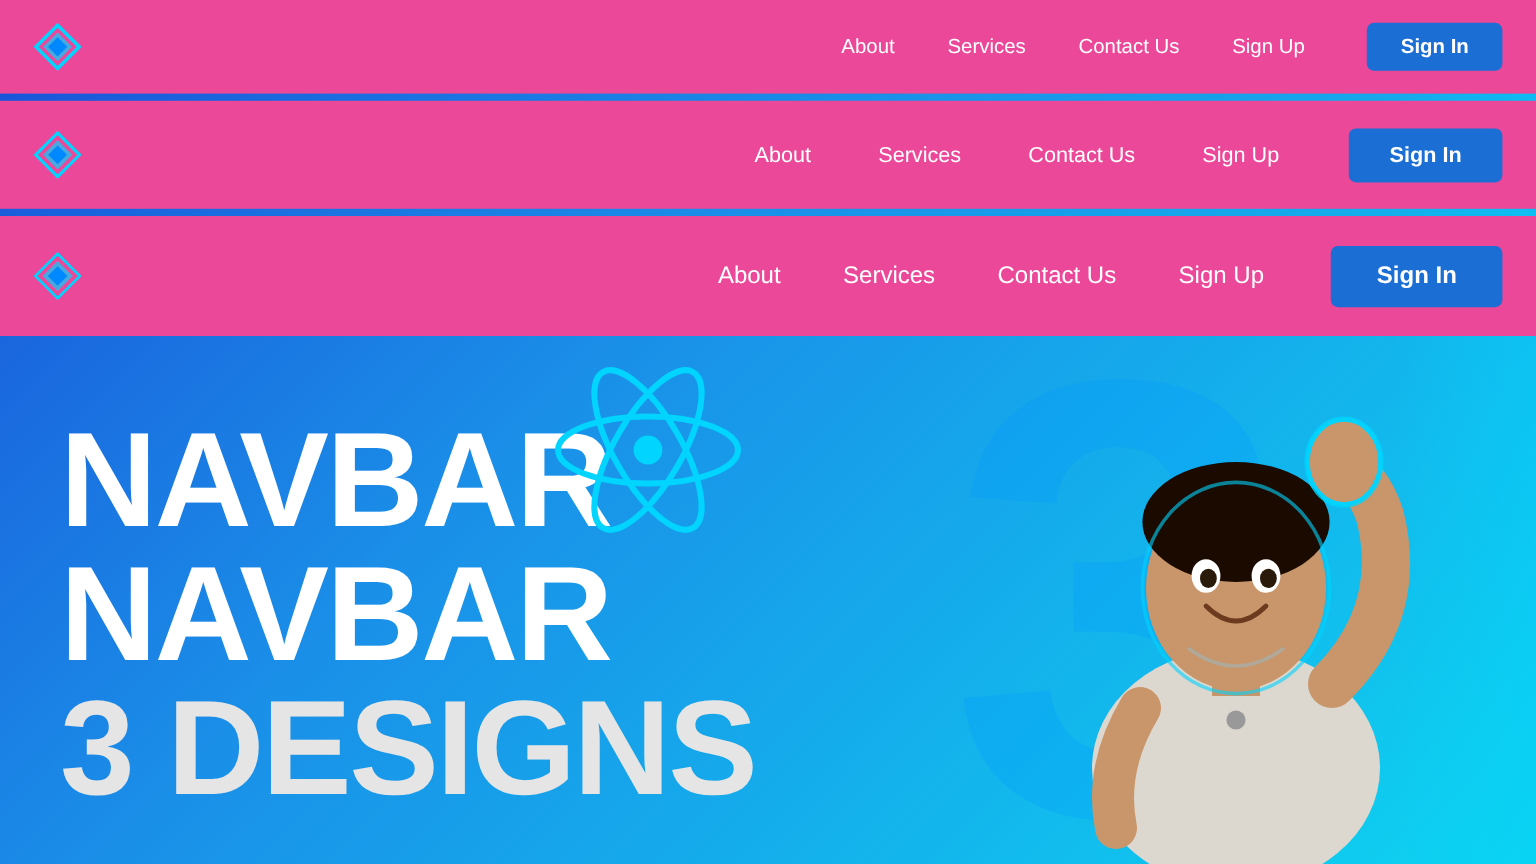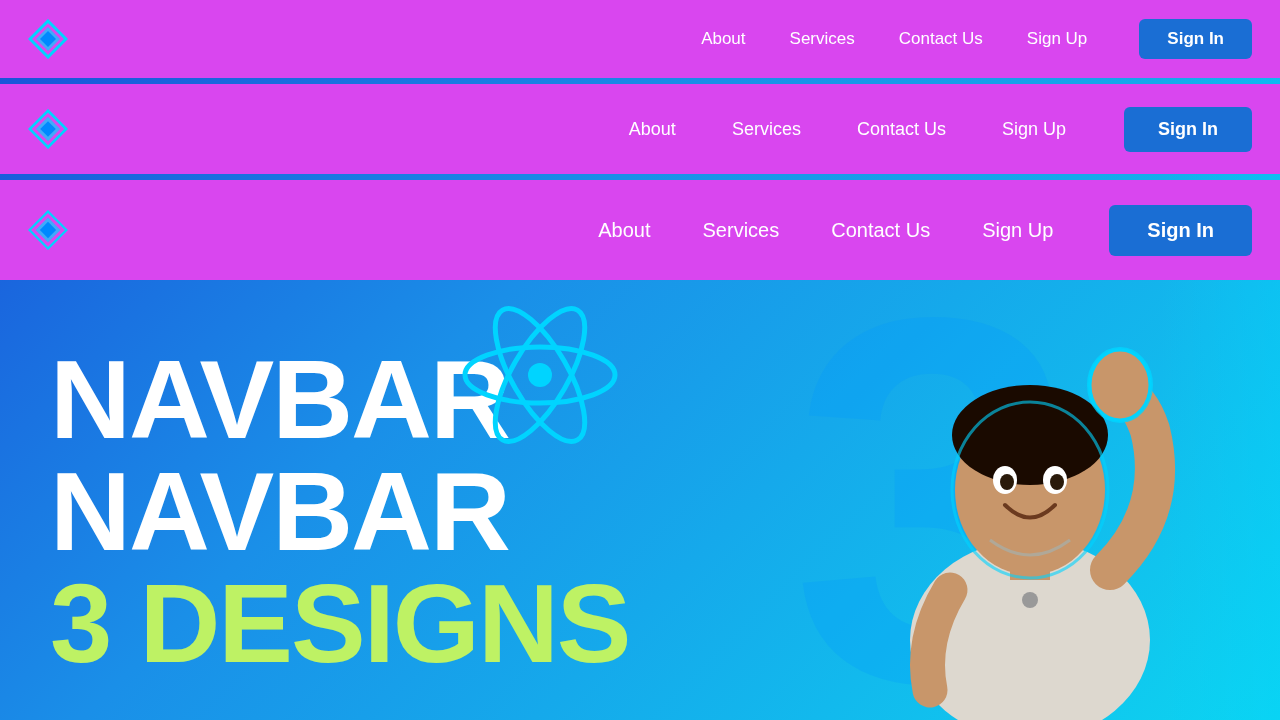--- a/index.html
+++ b/index.html
@@ -100,21 +100,21 @@
       font-size: 112px;
       font-weight: 700;
       color: #ffffff;
       line-height: 1;
       letter-spacing: -2px;
     }
 
     .text-designs {
       font-size: 112px;
       font-weight: 900;
-      color: #bef264;
+      color: #e5e5e5;
       line-height: 1;
       letter-spacing: -2px;
     }
 
     
     .react-logo {
       position: absolute;
       left: 460px;
       top: 295px;
       z-index: 10;
@@ -125,21 +125,21 @@
     
     .navbar-wrapper {
       position: absolute;
       top: 0;
       left: 0;
       right: 0;
       z-index: 15;
     }
 
     .navbar-outer {
-      background: #d946ef;
+      background: #ec4899;
       display: flex;
       align-items: center;
       padding: 0 28px;
       height: 78px;
       margin-bottom: 6px;
       position: relative;
     }
 
     .navbar-outer-2 {
       height: 90px;

